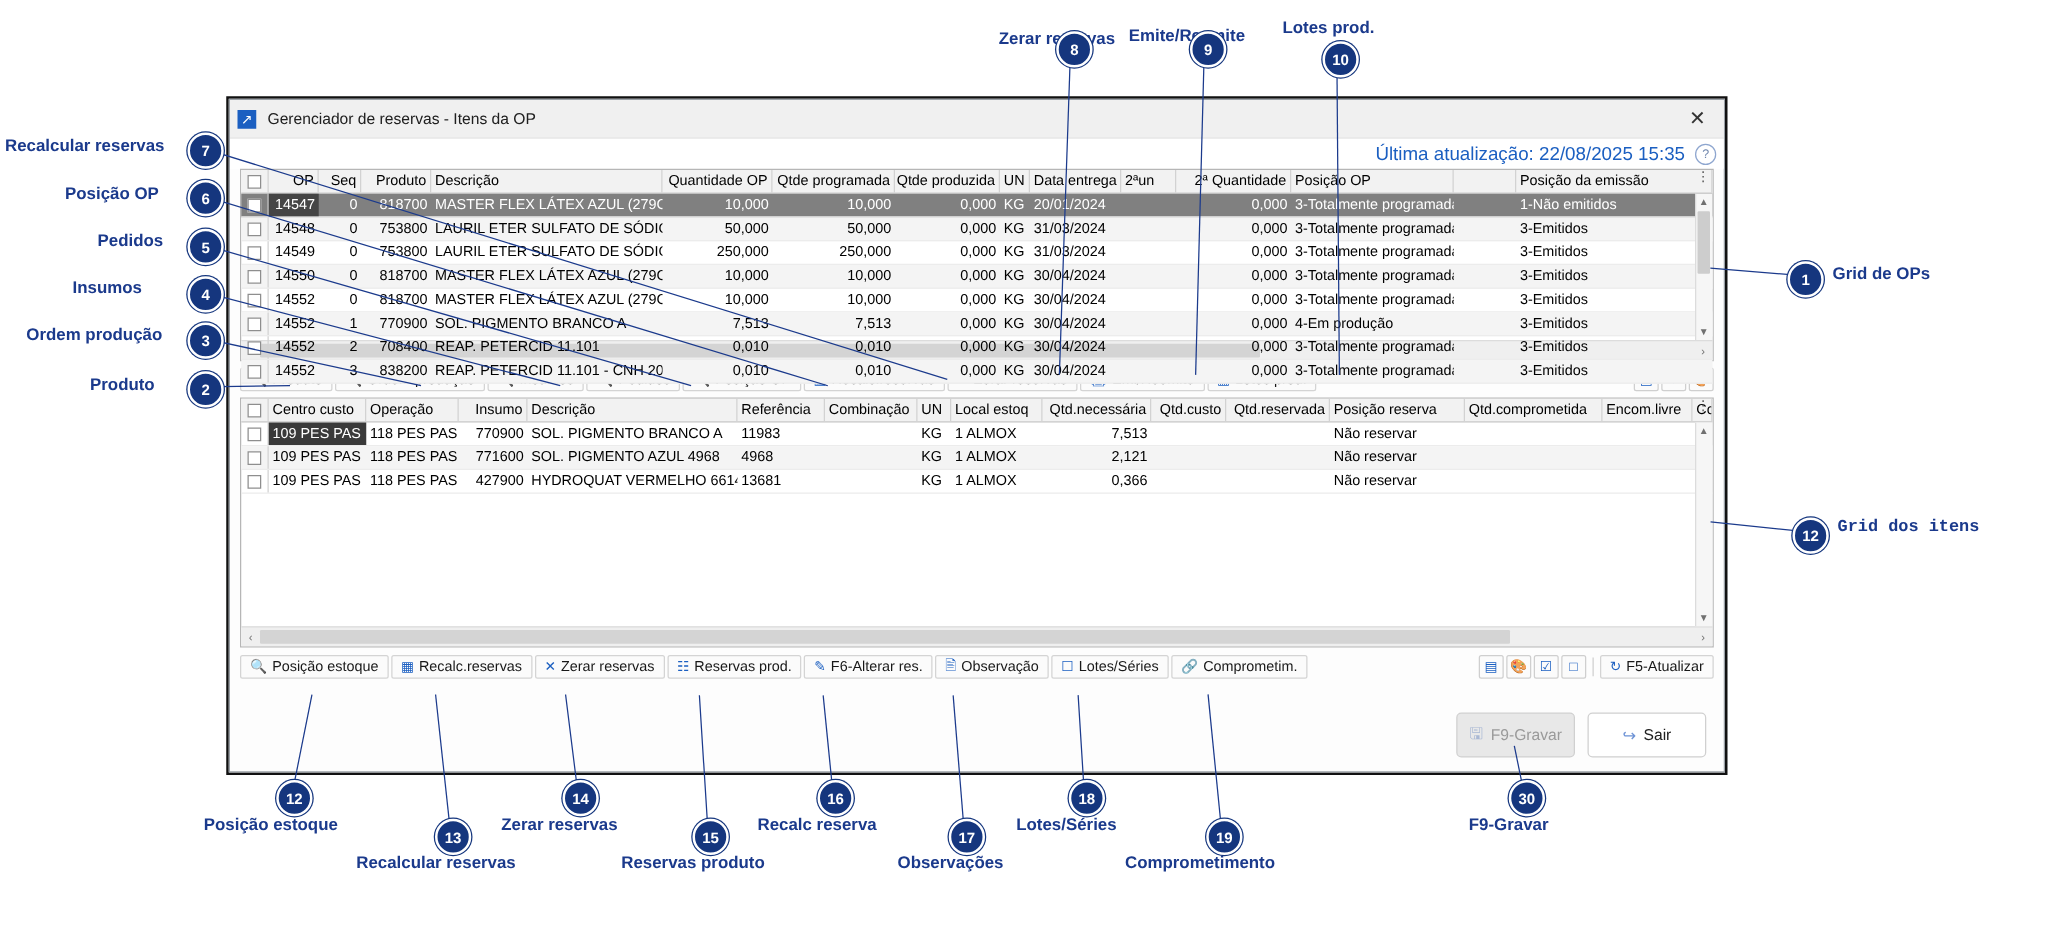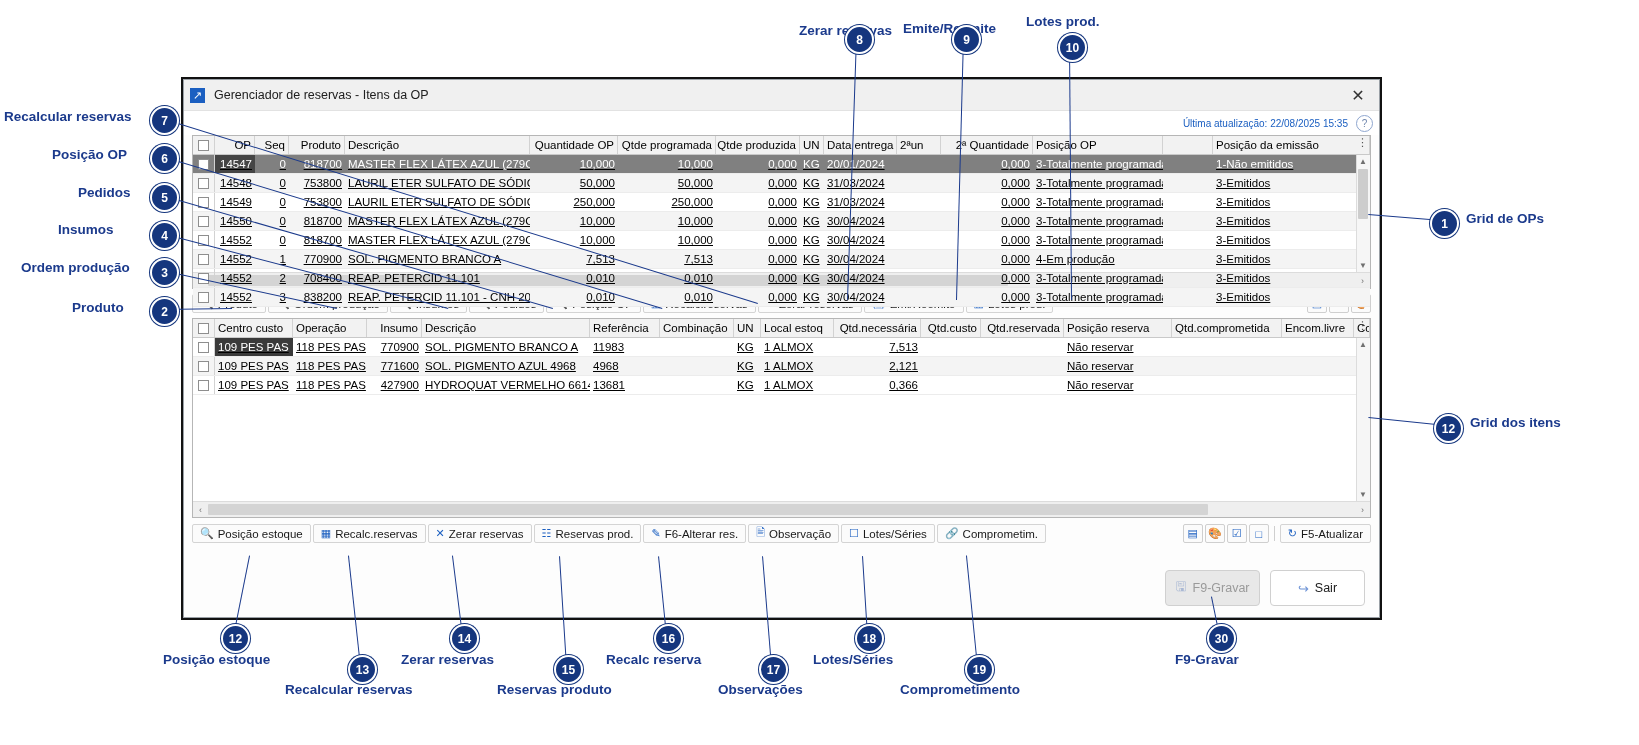--- a/index.html
+++ b/index.html
@@ -65,21 +65,21 @@
   .title-close{
     margin-left:auto;width:30px;height:24px;
     display:flex;align-items:center;justify-content:center;
     font-size:16px;color:#333;
   }
   .subbar{
     height:24px;background:#ffffff;
     display:flex;align-items:center;justify-content:flex-end;
     padding-right:6px;gap:8px;
   }
-  .lastupd{font-size:10px;color:#1b5fc1;}
+  .lastupd{font-size:15px;color:#1b5fc1;}
   .help-ico{
     width:15px;height:15px;border:1px solid #8ea6cf;border-radius:50%;
     color:#6f86ad;font-size:10px;
     display:flex;align-items:center;justify-content:center;
   }
   
   .grid{
     margin:0 8px;
     border:1px solid #b6b6b6;
     background:#fff;
@@ -111,21 +111,21 @@
   .grid-row.alt{background:#f4f4f4;}
   .grid-row.sel{background:#808080;color:#fff;}
   .grid-row.sel .cell.key{background:#454545;color:#fff;}
   .num{justify-content:flex-end;}
   .ck{
     width:11px;height:11px;border:1px solid #8e8e8e;background:#fff;
     box-sizing:border-box;
   }
   .cbcol{width:22px;display:flex;align-items:center;justify-content:center;
     border-right:1px solid #d2d2d2;box-sizing:border-box;flex:0 0 22px;}
-  .gridbody{position:relative;text-decoration:underline;}
+  .gridbody{position:relative;}
   .vscroll{
     position:absolute;right:0;top:0;width:13px;bottom:0;
     background:#f6f6f6;border-left:1px solid #dcdcdc;
   }
   .vthumb{position:absolute;left:1px;width:10px;background:#cdcdcd;border-radius:1px;}
   .vcap{position:absolute;left:0;width:12px;height:13px;color:#707070;font-size:8px;
     display:flex;align-items:center;justify-content:center;}
   .hscroll{
     height:15px;background:#efefef;border-top:1px solid #dcdcdc;
     display:flex;align-items:center;
@@ -599,21 +599,21 @@
     <div class="badge" style="left: 845px; top: 25px;">8</div>
     <div class="callout-label" style="left: 799px; top: 23px;">Zerar reservas</div>
     <div class="leader" style="left: 964px; top: 37px; width: 263.093px; transform: rotate(91.5246deg);"></div>
     <div class="badge" style="left: 952px; top: 25px;">9</div>
     <div class="callout-label" style="left: 903px; top: 21px;">Emite/Reemite</div>
     <div class="leader" style="left: 1070px; top: 45px; width: 255.008px; transform: rotate(89.5506deg);"></div>
     <div class="badge" style="left: 1058px; top: 33px;">10</div>
     <div class="callout-label" style="left: 1026px; top: 14px;">Lotes prod.</div>
     <div class="leader" style="left: 1446px; top: 426px; width: 78.4092px; transform: rotate(-174.144deg);"></div>
     <div class="badge" style="left: 1434px; top: 414px;">12</div>
-    <div class="callout-label" style="left: 1470px; top: 415px;">Grid dos itens</div>
+    <div class="callout-label" style="left: 1470px; top: 415px; font-family: Liberation Mono, monospace;">Grid dos itens</div>
     <div class="leader" style="left: 233px; top: 636px; width: 81.5843px; transform: rotate(-78.6901deg);"></div>
     <div class="badge" style="left: 221px; top: 624px;">12</div>
     <div class="callout-label" style="left: 163px; top: 652px;">Posição estoque</div>
     <div class="leader" style="left: 360px; top: 667px; width: 111.647px; transform: rotate(-96.1702deg);"></div>
     <div class="badge" style="left: 348px; top: 655px;">13</div>
     <div class="callout-label" style="left: 285px; top: 682px;">Recalcular reservas</div>
     <div class="leader" style="left: 462px; top: 636px; width: 80.6226px; transform: rotate(-97.125deg);"></div>
     <div class="badge" style="left: 450px; top: 624px;">14</div>
     <div class="callout-label" style="left: 401px; top: 652px;">Zerar reservas</div>
     <div class="leader" style="left: 566px; top: 667px; width: 111.221px; transform: rotate(-93.6085deg);"></div>

